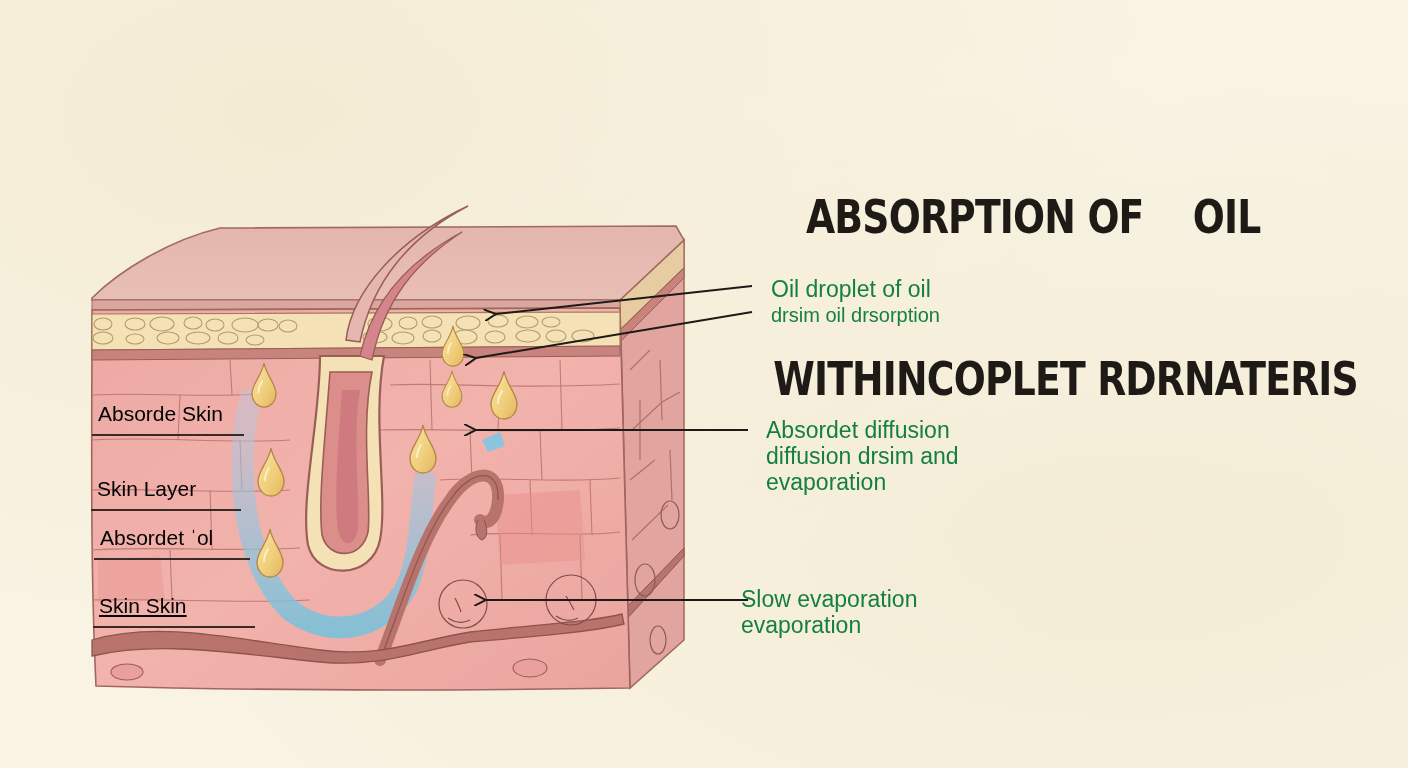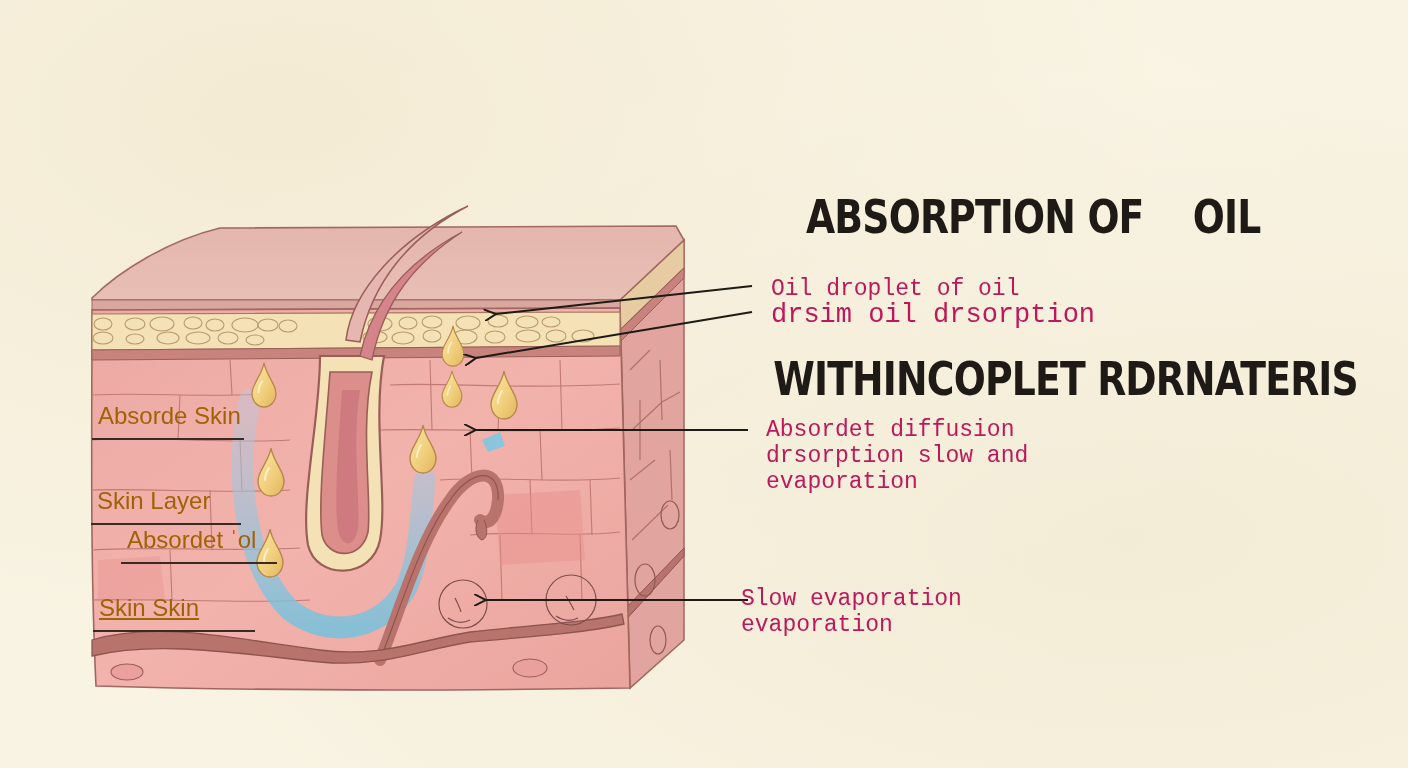--- a/index.html
+++ b/index.html
@@ -24,35 +24,34 @@
     color:#1e1a16;
     letter-spacing:-1px;
     transform:scaleX(0.82);
     transform-origin:left top;
     white-space:pre;
   }
   .title .line2 { margin-left:-40px; }
   svg.diagram { position:absolute; left:0; top:0; }
   .left-label {
     position:absolute;
-    font-size:24px; color:#a16207;
+    font-size:21px; color:#000000;
     white-space:nowrap;
     padding-bottom:2px;
   }
   .left-label .underline {
     position:absolute; left:-6px; bottom:-8px;
     height:2px; background:#3a2a24;
   }
   .callout {
     position:absolute;
-    font-size:23px; line-height:26px; color:#be185d;
+    font-size:23px; line-height:26px; color:#15803d;
     white-space:nowrap;
-    font-family:Liberation Mono, monospace;
-  }
-  .callout .sub { font-size:27px; }
+  }
+  .callout .sub { font-size:20px; }
 </style>
 </head>
 <body>
 
 <div class="bg-texture"></div>
 
 <div class="title">
   <div>ABSORPTION OF    OIL</div>
   <div class="line2">WITHINCOPLET&nbsp;RDRNATERIS</div>
 </div>
@@ -198,38 +197,38 @@
     <line x1="752" y1="312" x2="476" y2="358" marker-end="url(#arrowhead)"></line>
     <line x1="748" y1="430" x2="476" y2="430" marker-end="url(#arrowhead)"></line>
     <line x1="748" y1="600" x2="486" y2="600" marker-end="url(#arrowhead)"></line>
   </g>
 </svg>
 
 <div class="left-label" style="left:98px; top:402px;">
   <span>Absorde Skin</span>
   <div class="underline" style="width:152px;"></div>
 </div>
-<div class="left-label" style="left:97px; top:477px;margin-top:10px;">
+<div class="left-label" style="left:97px; top:477px;">
   <span>Skin Layer</span>
   <div class="underline" style="width:150px;"></div>
 </div>
-<div class="left-label" style="left:100px; top:526px;margin-left:27px;">
+<div class="left-label" style="left:100px; top:526px;">
   <span>Absordet ˈol</span>
   <div class="underline" style="width:156px;"></div>
 </div>
 <div class="left-label" style="left:99px; top:594px;text-decoration:underline;">
   <span>Skin Skin</span>
   <div class="underline" style="width:162px;"></div>
 </div>
 
 <div class="callout" style="left:771px; top:276px;">
   <div>Oil droplet of oil</div>
   <div class="sub">drsim oil drsorption</div>
 </div>
 <div class="callout" style="left:766px; top:417px;">
   <div>Absordet diffusion</div>
-  <div>drsorption  slow and</div>
+  <div>diffusion  drsim and</div>
   <div>evaporation</div>
 </div>
 <div class="callout" style="left:741px; top:586px;">
   <div>Slow evaporation</div>
   <div>evaporation</div>
 </div>
 
 </body></html>

